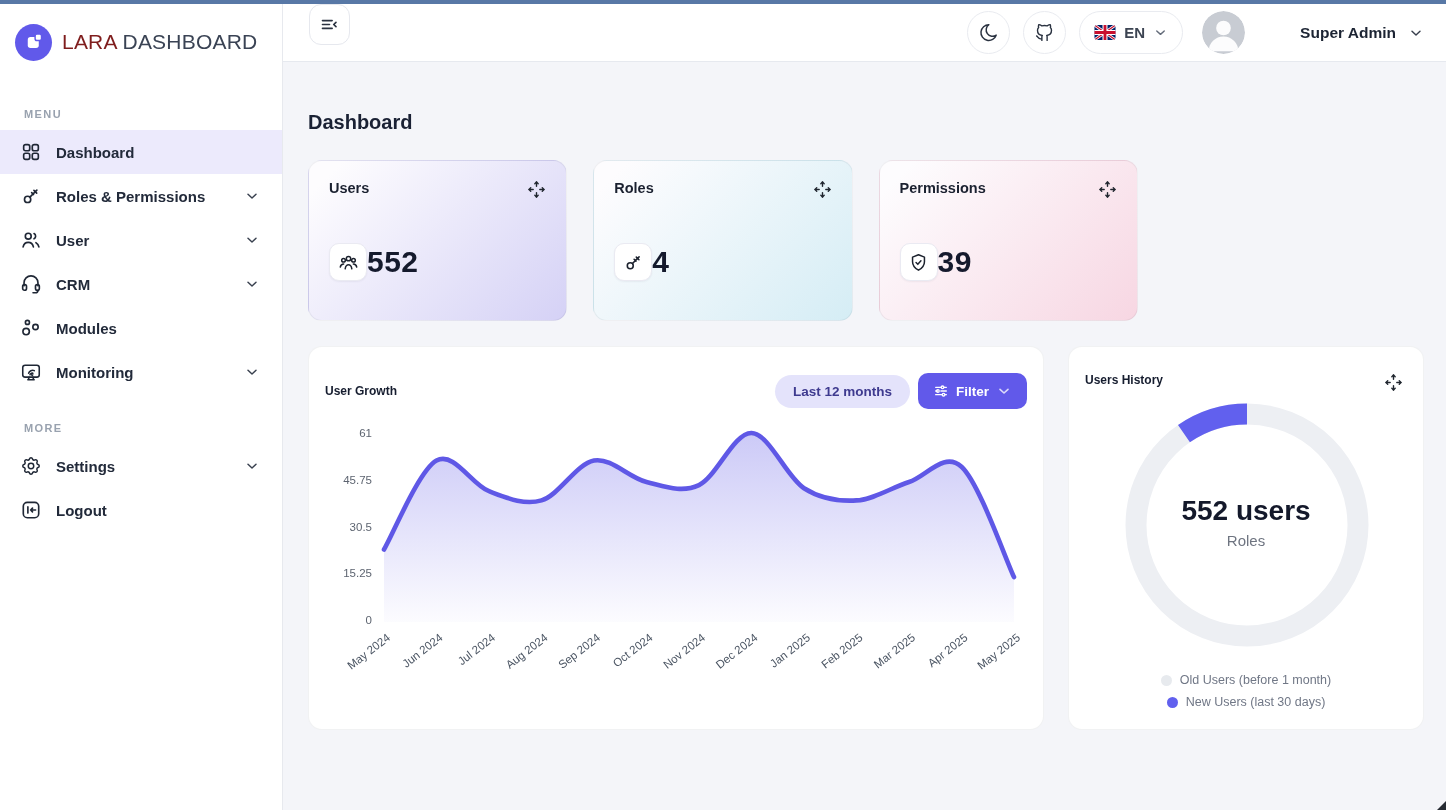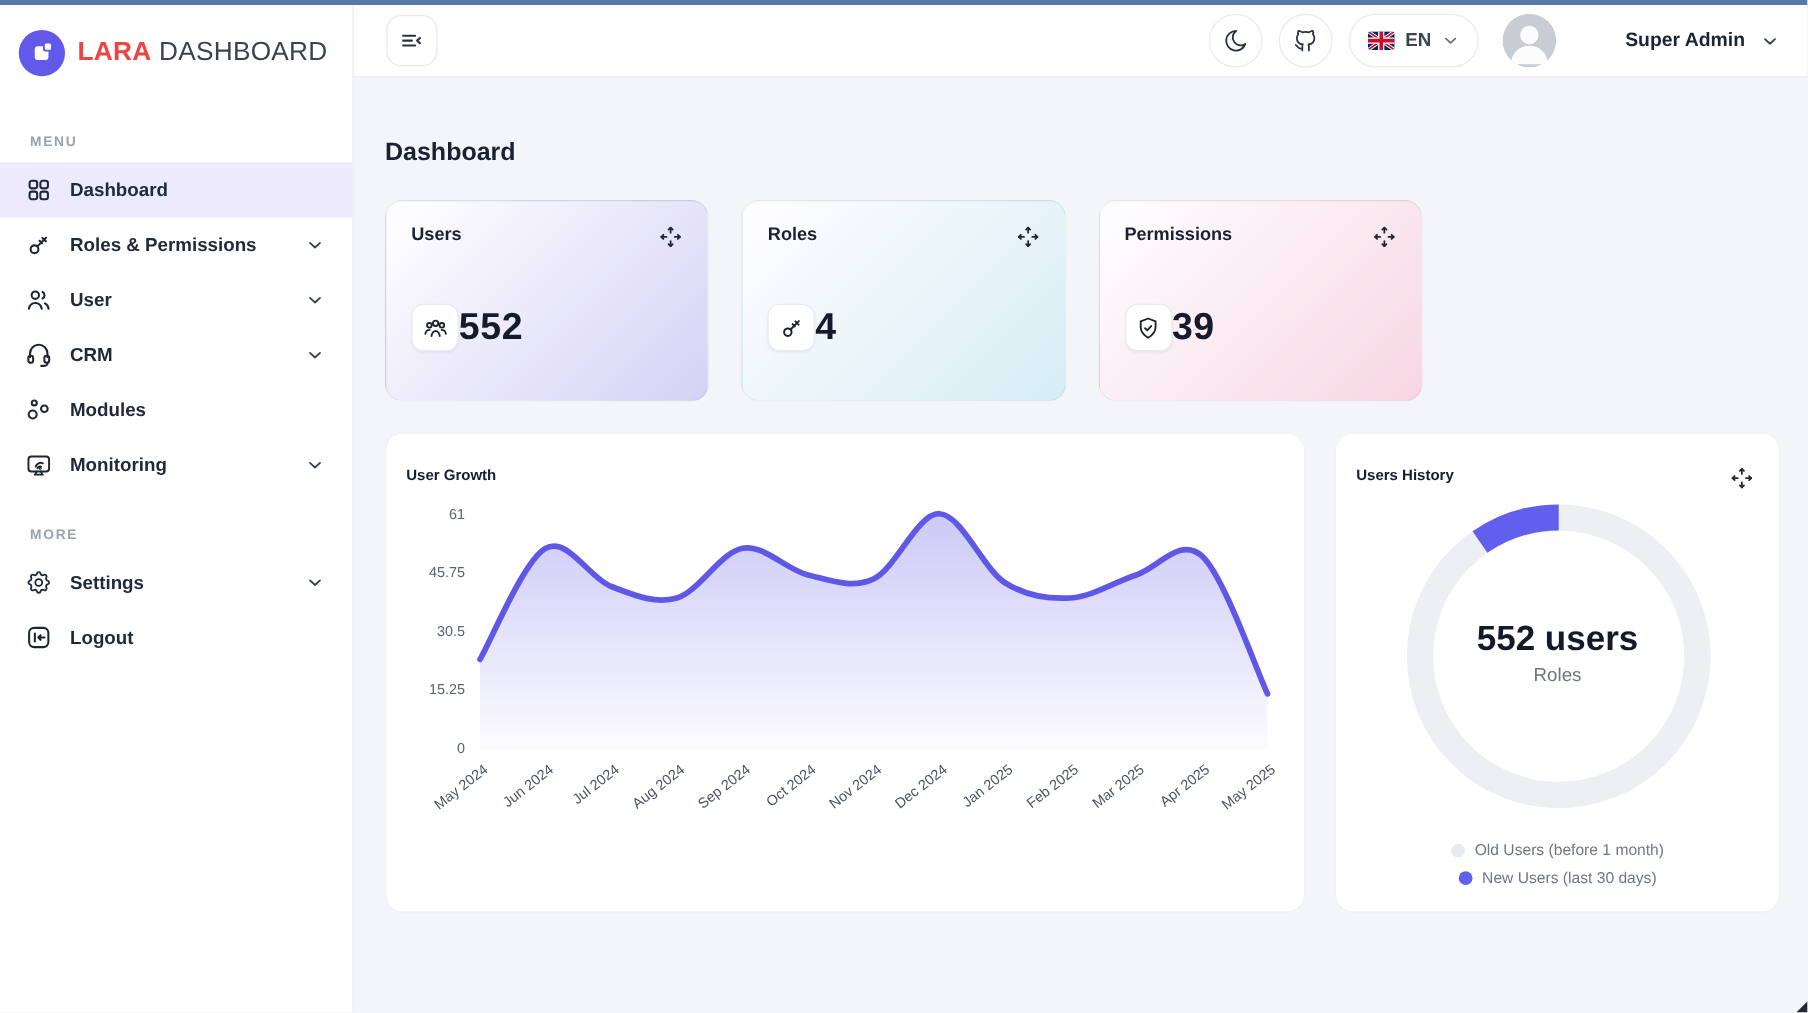--- a/index.html
+++ b/index.html
@@ -12,31 +12,31 @@
     color: #1d2433;
   }
   .top-strip { position:absolute; top:0; left:0; width:1446px; height:4px; background:var(--top-strip,#5878a6); z-index:9; }
 
   
   .sidebar { position:absolute; left:0; top:4px; bottom:0; width:283px; background:#fff; border-right:1px solid #e7e9ee; z-index:5; }
   .logo-row { display:flex; align-items:center; gap:10px; height:76px; padding:0 0 0 15px; }
   .logo-badge { width:37px; height:37px; border-radius:50%; background:var(--accent,#6159ea); display:flex; align-items:center; justify-content:center; flex:0 0 auto; }
   .logo-badge svg { width:22px; height:22px; }
   .logo-text { font-size:21px; letter-spacing:.2px; white-space:nowrap; }
-  .logo-text b { font-weight:700; color:#ef4444; }
+  .logo-text b { font-weight:400; color:#7f1d1d; }
   .logo-text span { font-weight:400; color:#3a4354; }
   .menu-label { padding:0 24px; margin:28px 0 10px; font-size:11px; font-weight:700; letter-spacing:1.4px; color:#99a2af; }
   .nav-item { height:44px; display:flex; align-items:center; gap:14px; padding:0 22px 0 20px; font-size:15px; font-weight:600; color:#222a3a; cursor:pointer; }
   .nav-item.active { background:var(--sidebar-active-bg,#eceafc); }
   .nav-item .icon { width:22px; height:22px; flex:0 0 auto; color:#1f2735; }
   .icon svg { width:100%; height:100%; display:block; }
   .nav-item .chev { margin-left:auto; width:16px; height:16px; color:#39414f; }
 
   
-  .topbar { position:absolute; left:283px; right:0; top:4px; height:58px; background:#fff; border-bottom:1px solid #e6e9ef; display:flex; align-items:center; padding:0 22px 0 26px; z-index:4; }
+  .topbar { position:absolute; left:283px; right:0; top:4px; height:58px; background:#fff; border-bottom:1px solid #e6e9ef; display:flex; padding:0 22px 0 26px; z-index:4; }
   .sq-btn { width:41px; height:41px; border:1px solid #e6e8ee; border-radius:12px; background:#fff; display:flex; align-items:center; justify-content:center; color:#2a3240; cursor:pointer; }
   .sq-btn .icon, .round-btn .icon { width:21px; height:21px; }
   .tb-right { margin-left:auto; display:flex; align-items:center; gap:13px; }
   .round-btn { width:43px; height:43px; border:1px solid #e9ebf0; border-radius:50%; background:#fff; display:flex; align-items:center; justify-content:center; color:#2a3240; cursor:pointer; }
   .lang-pill { height:43px; border:1px solid #e9ebf0; border-radius:22px; background:#fff; display:flex; align-items:center; gap:8px; padding:0 14px; cursor:pointer; }
   .lang-pill .flag { width:22px; height:15px; border-radius:3px; overflow:hidden; flex:0 0 auto; }
   .lang-pill .flag svg { display:block; width:100%; height:100%; }
   .lang-code { font-size:15px; font-weight:600; color:#3c4452; }
   .chev-sm { width:15px; height:15px; color:#646c7a; }
   .profile { display:flex; align-items:center; gap:12px; margin-left:6px; cursor:pointer; }
@@ -344,20 +344,39 @@
           </span>
        <span class="stat-value">39</span>
      </div>
       </article>
     </section>
 
   <section class="row2">
     <article class="panel">
       <div class="growth-head">
         <span class="panel-title">User Growth</span>
+        <div class="growth-controls">
+          <span class="range-pill">Last 12 months</span>
+          <button class="filter-btn">
+            <span class="icon">
+              <svg viewBox="0 0 24 24" fill="none" stroke="currentColor" stroke-width="2" stroke-linecap="round">
+                  <path d="M4 6.5h7.8M16.8 6.5H20M4 12h2.8M11.8 12H20M4 17.5h9.3M18.3 17.5H20"></path>
+                  <circle cx="14.3" cy="6.5" r="2"></circle>
+                  <circle cx="7.3" cy="12" r="2"></circle>
+                  <circle cx="15.8" cy="17.5" r="2"></circle>
+                </svg>
+            </span>
+            <span>Filter</span>
+            <span class="chev-sm icon">
+              <svg viewBox="0 0 24 24" fill="none" stroke="currentColor" stroke-width="2.4" stroke-linecap="round" stroke-linejoin="round">
+                  <path d="M6 9.5l6 5.5 6-5.5"></path>
+                </svg>
+            </span>
+          </button>
+        </div>
       </div>
       <svg id="growth-svg" width="736" height="292" viewBox="0 0 736 292">
           <defs>
             <linearGradient id="ag" x1="0" y1="0" x2="0" y2="1">
       <stop offset="0" stop-color="#5f58e6" stop-opacity="0.32"></stop>
       <stop offset="1" stop-color="#5f58e6" stop-opacity="0.02"></stop>
             </linearGradient>
           </defs>
           <path d="M75 138.5C83.8 123.7 110.0 59.3 127.5 49.6C145.0 39.9 162.5 73.6 180 80.2C197.5 86.8 215.0 94.5 232.5 89.4C250.0 84.3 267.5 52.7 285 49.6C302.5 46.5 320.0 66.9 337.5 71C355.0 75.1 372.5 82.3 390 74.1C407.5 65.9 425.0 21.5 442.5 22C460.0 22.5 477.5 66.0 495 77.2C512.5 88.4 530.0 90.4 547.5 89.4C565.0 88.4 582.5 76.6 600 71C617.5 65.4 635.0 39.9 652.5 55.7C670.0 71.5 696.3 147.7 705 166.1L705 211L75 211Z" fill="url(#ag)" stroke="none"></path>
           <path d="M75 138.5C83.8 123.7 110.0 59.3 127.5 49.6C145.0 39.9 162.5 73.6 180 80.2C197.5 86.8 215.0 94.5 232.5 89.4C250.0 84.3 267.5 52.7 285 49.6C302.5 46.5 320.0 66.9 337.5 71C355.0 75.1 372.5 82.3 390 74.1C407.5 65.9 425.0 21.5 442.5 22C460.0 22.5 477.5 66.0 495 77.2C512.5 88.4 530.0 90.4 547.5 89.4C565.0 88.4 582.5 76.6 600 71C617.5 65.4 635.0 39.9 652.5 55.7C670.0 71.5 696.3 147.7 705 166.1" fill="none" stroke="#5f58e6" stroke-width="4.6" stroke-linecap="round" stroke-linejoin="round"></path>

